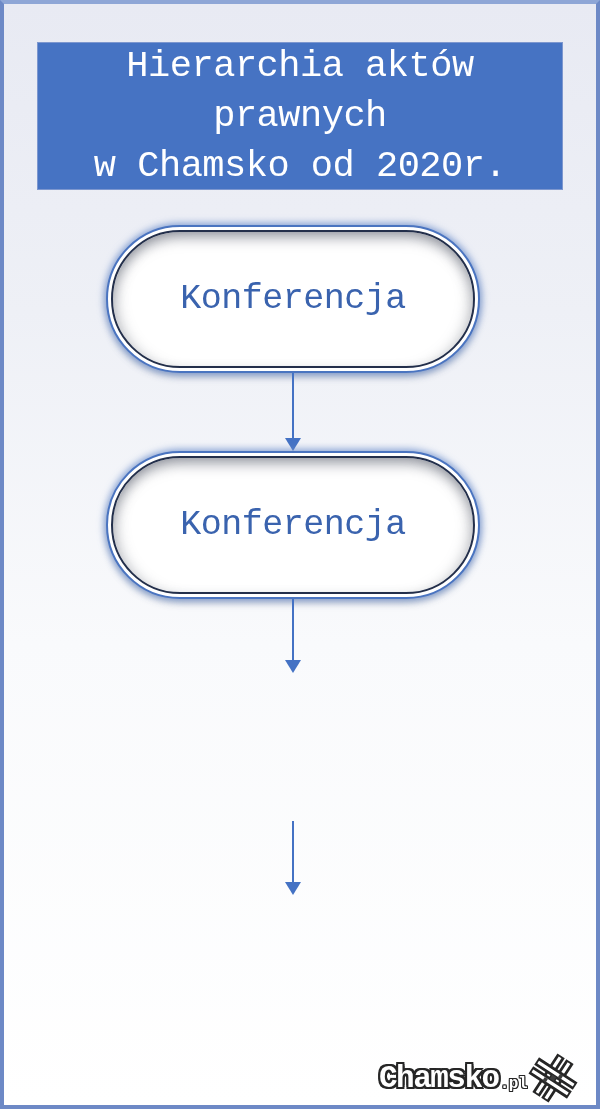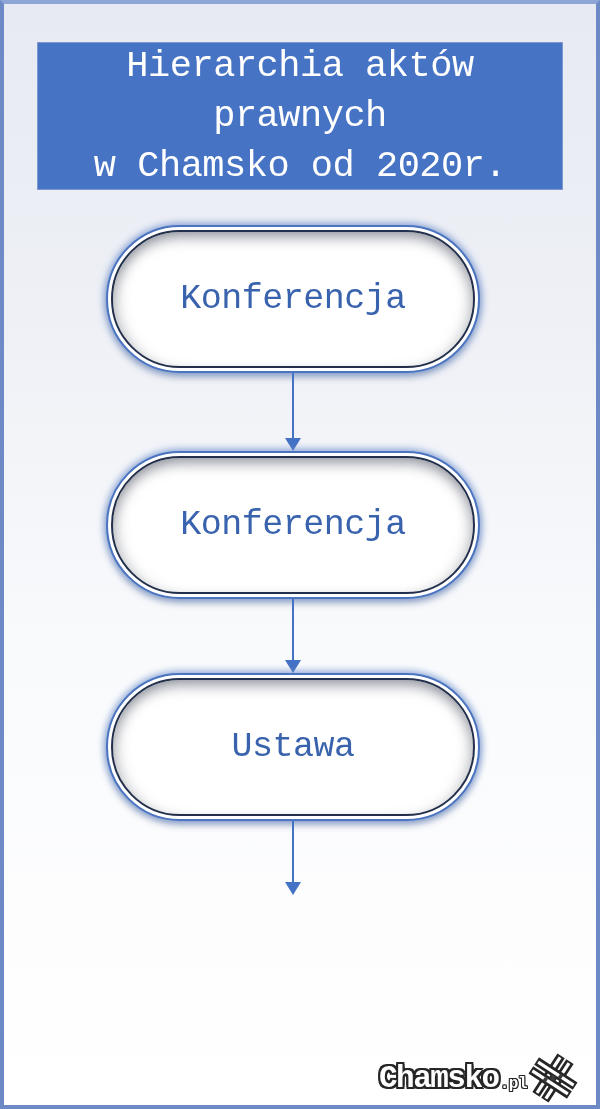--- a/index.html
+++ b/index.html
@@ -151,25 +151,20 @@
     <div class="pill-inner">
       <div>Konferencja</div>
     </div>
   </div>
 
   <div class="arrow arrow-2">
     <div class="arrow-line"></div>
     <div class="arrow-head"></div>
   </div>
 
-  <div class="pill pill-3">
-    <div class="pill-inner">
-      <div>Ustawa</div>
-    </div>
-  </div>
 
   <div class="arrow arrow-3">
     <div class="arrow-line"></div>
     <div class="arrow-head"></div>
   </div>
 
 
   <div class="watermark">
     <span class="wm-brand">Chamsko</span>
     <span class="wm-suffix">.pl</span>

